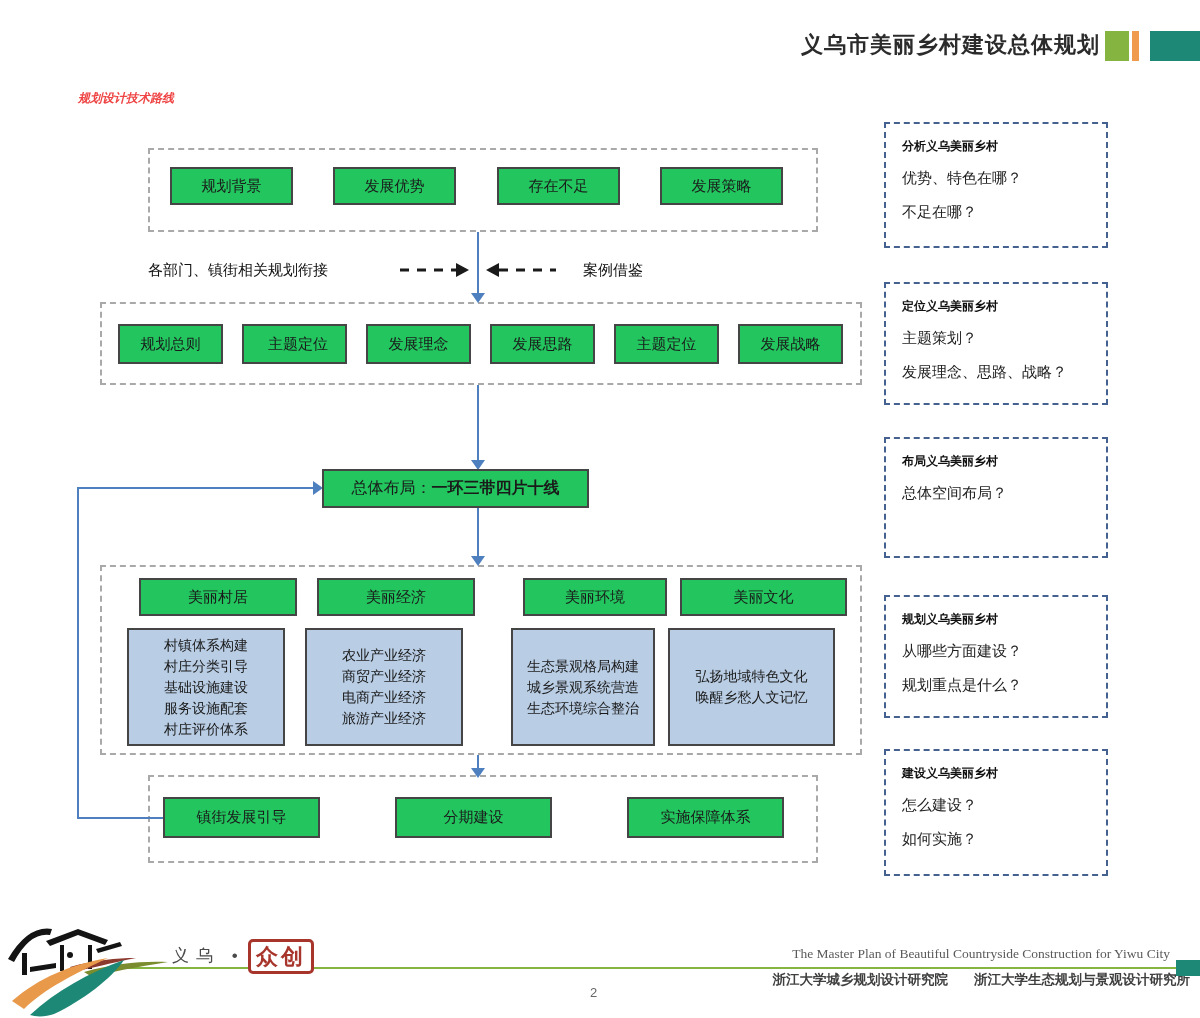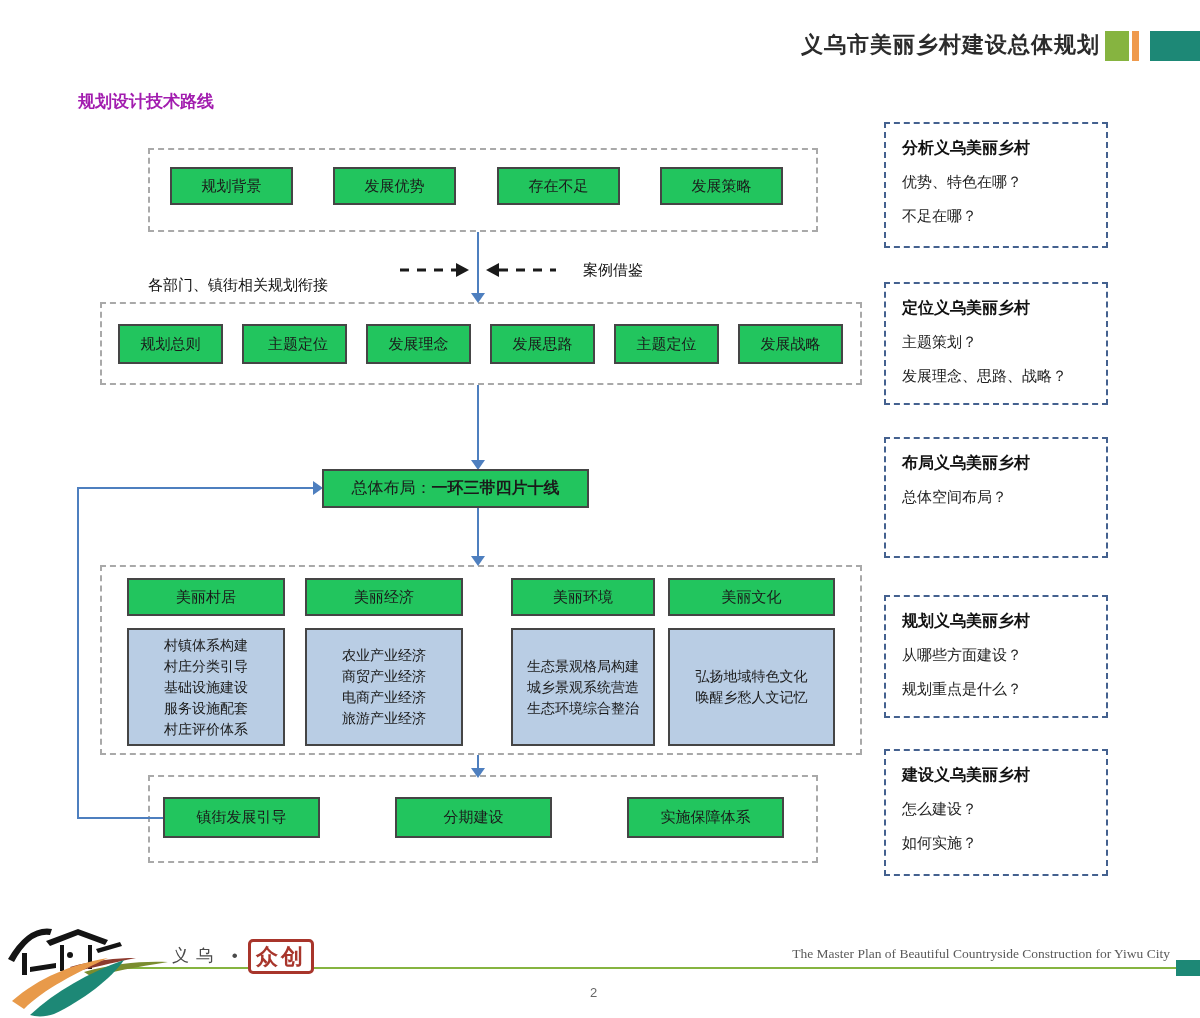--- a/index.html
+++ b/index.html
@@ -8,65 +8,65 @@
   .page { position:relative; width:1200px; height:1018px; background:#fff; }
 
   
   .hdr-title { position:absolute; top:30px; right:100px; font-size:22px; font-weight:bold;
                color:#2b2b2b; letter-spacing:1px; }
   .bar { position:absolute; top:31px; }
   .bar-green  { left:1105px; width:24px; height:30px; background:#86b440; }
   .bar-orange { left:1132px; width:7px;  height:30px; background:#ef9a4d; }
   .bar-teal   { left:1150px; width:50px; height:30px; background:#1d8876; }
 
-  .page-heading { position:absolute; left:78px; top:90px; font-size:17px; font-weight:bold; color:#a21caf; }
+  .page-heading { position:absolute; left:78px; top:90px; font-size:12px; font-weight:bold; color:#ef4444;font-style:italic; }
 
   
   .dashbox { position:absolute; border:2px dashed #a9a9a9; background:transparent; }
   .c1 { left:148px; top:148px; width:670px; height:84px; }
   .c2 { left:100px; top:302px; width:762px; height:83px; }
   .c3 { left:100px; top:565px; width:762px; height:190px; }
   .c4 { left:148px; top:775px; width:670px; height:88px; }
 
   .pinkbox { position:absolute; background:#22c55e; border:2px solid #454545; color:#1a1a1a;
              display:flex; align-items:center; justify-content:center; font-size:15px; z-index:2; }
   .bluebox { position:absolute; background:#b9cde4; border:2px solid #454545; color:#1a1a1a;
              display:flex; flex-direction:column; align-items:center; justify-content:center;
              font-size:14px; line-height:21px; z-index:2; text-align:center; }
 
   .r1 { top:167px; width:123px; height:38px; }
   .r1.b0{left:170px;} .r1.b1{left:333px;} .r1.b2{left:497px;} .r1.b3{left:660px;}
 
   .siderow-label { position:absolute; font-size:15px; color:#111; z-index:2; }
-  .lbl-left  { left:148px; top:261px;margin-top:15px; }
+  .lbl-left  { left:148px; top:261px; }
   .lbl-right { left:575px; top:261px;margin-left:8px; }
 
   .r2 { top:324px; width:105px; height:40px;text-align:right; }
   .r2.b0{left:118px;} .r2.b1{left:242px;padding-left:7px;} .r2.b2{left:366px;}
   .r2.b3{left:490px;} .r2.b4{left:614px;} .r2.b5{left:738px;}
 
   .layout-box { left:322px; top:469px; width:267px; height:39px; font-size:16px; }
   .layout-box .emph { font-weight:bold; }
 
-  .pillar-h { top:578px; height:38px; }
+  .pillar-h { top:578px; height:38px;margin-left:12px; }
   .pillar-b { top:628px; height:118px; }
   .col0 { left:127px; width:158px; }
   .col1 { left:305px; width:158px; }
   .col2 { left:511px; width:144px; }
   .col3 { left:668px; width:167px; }
 
   .r4 { top:797px; width:157px; height:41px; }
   .r4.b0{left:163px;} .r4.b1{left:395px;} .r4.b2{left:627px;}
 
   
   .panel { position:absolute; left:884px; width:224px; border:2px dashed #44618f;
            padding:14px 16px 0 16px; background:#fff; }
   .p0{top:122px;height:126px;} .p1{top:282px;height:123px;} .p2{top:437px;height:121px;}
   .p3{top:595px;height:123px;} .p4{top:749px;height:127px;}
-  .panel .ptitle { font-size:16px; font-weight:bold; color:#111; margin-bottom:14px; }
+  .panel .ptitle { font-size:12px; font-weight:bold; color:#111; margin-bottom:14px; }
   .panel .pline  { font-size:15px; color:#222; margin-bottom:15px; }
 
   
   .overlay { position:absolute; left:0; top:0; width:1200px; height:1018px;
              pointer-events:none; z-index:1; }
 
   
   .footer-line { position:absolute; left:110px; top:967px; width:1076px; height:2px;
                  background:#86b440; z-index:1; }
   .brand { position:absolute; left:172px; top:944px; font-size:17px; color:#4a4a4a;
@@ -221,16 +221,20 @@
     <path d="M70 52 C 95 45 116 43 136 43 C 112 48 90 53 74 57 Z" fill="#8d3a2e"></path>
     <path d="M84 57 C 116 48 142 46 168 47 C 136 52 110 57 92 62 Z" fill="#7a8c2e"></path>
     <path d="M12 86 C 40 62 70 50 108 43 C 76 58 44 74 24 94 Z" fill="#e89a4a"></path>
     <path d="M30 100 C 56 76 88 58 124 45 C 112 63 82 86 54 99 C 46 102 36 102 30 100 Z" fill="#1d8876"></path>
   </svg>
 
   <div class="brand">义乌 •</div>
   <div class="seal">众创</div>
 
   <div class="eng-line">The Master Plan of Beautiful Countryside Construction for Yiwu City</div>
+  <div class="inst-line">
+    <span>浙江大学城乡规划设计研究院</span>
+    <span>浙江大学生态规划与景观设计研究所</span>
+  </div>
   <div class="teal-cap"></div>
   <div class="page-num">2</div>
 
 </div>
 
 </body></html>

